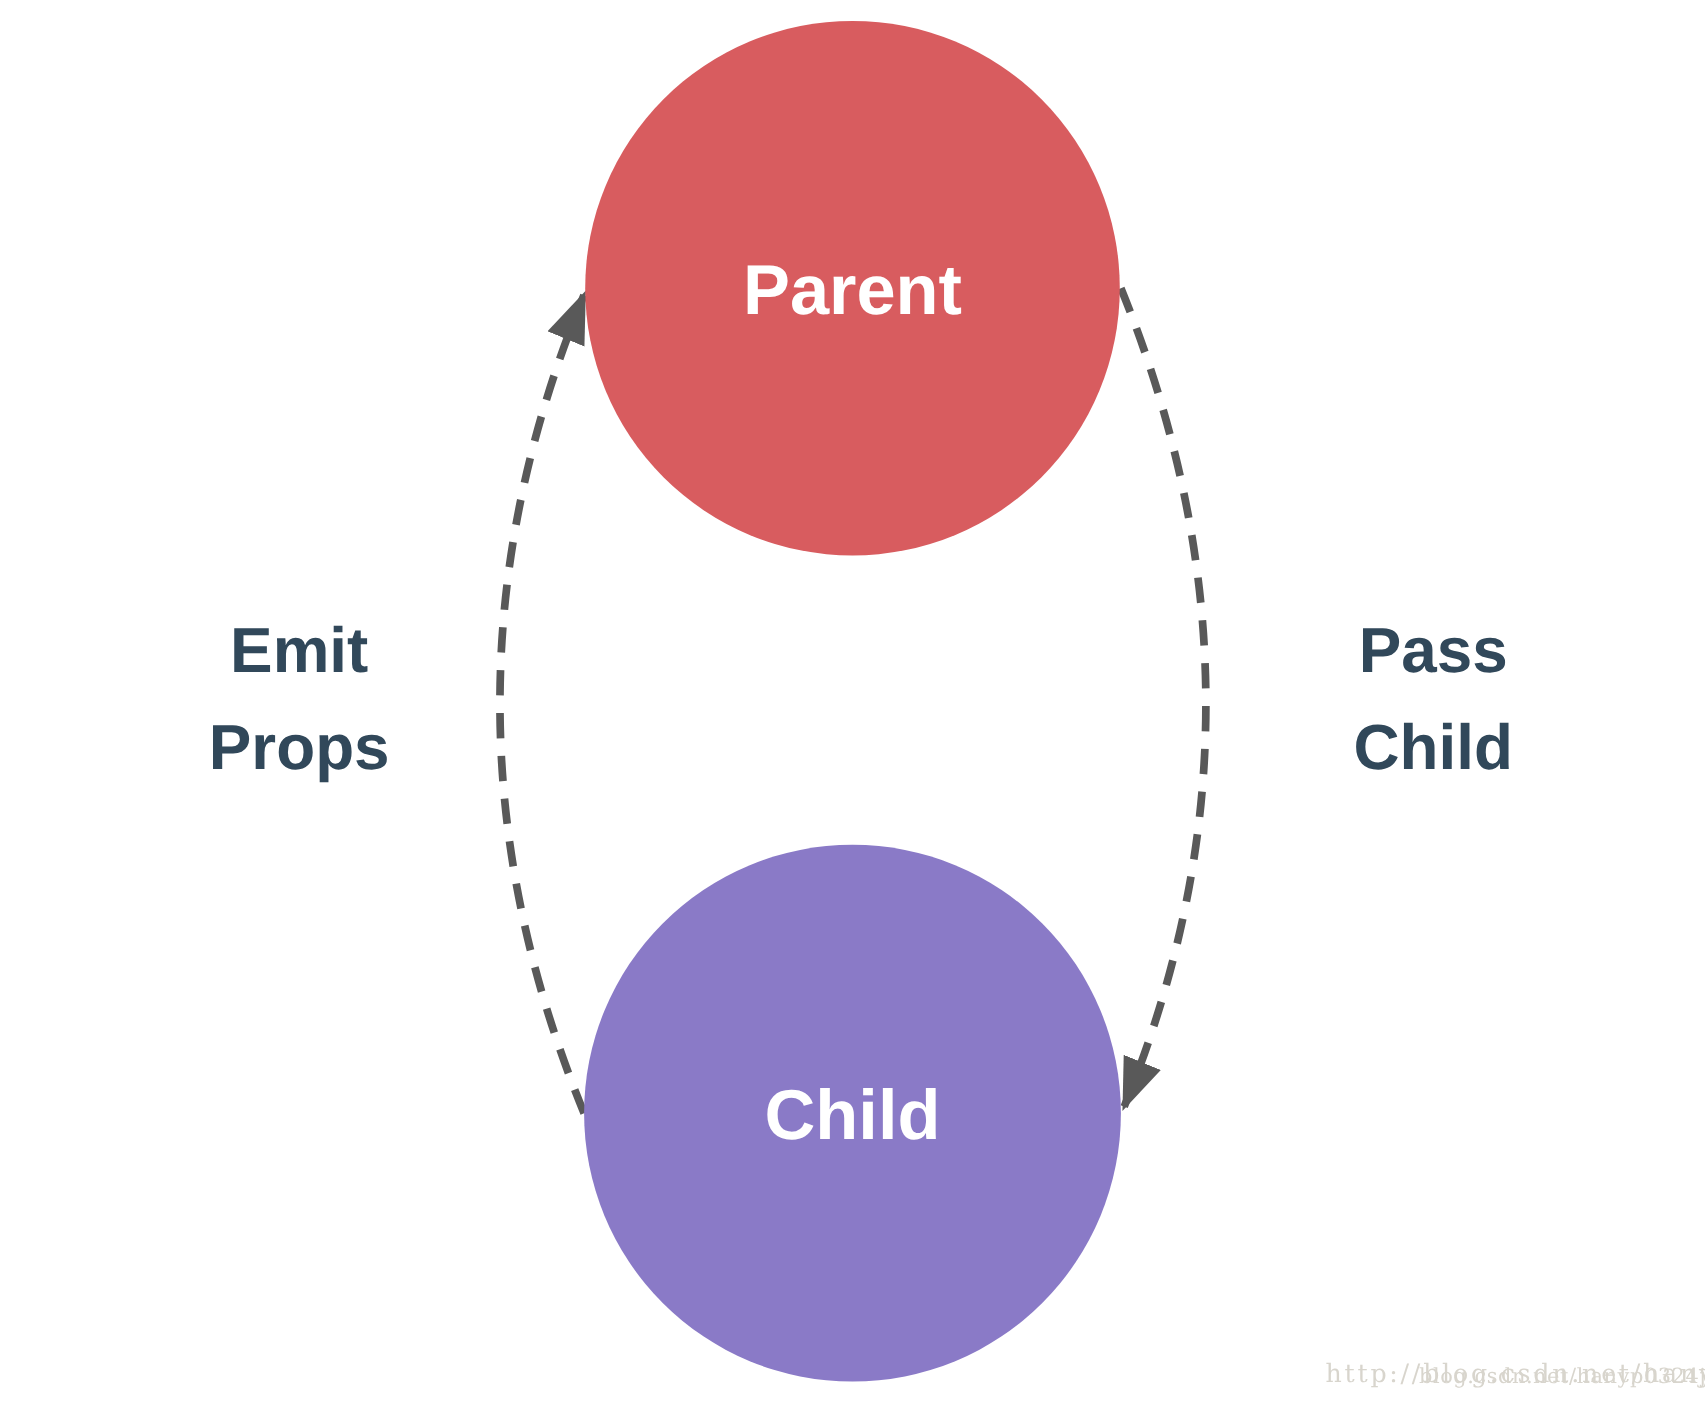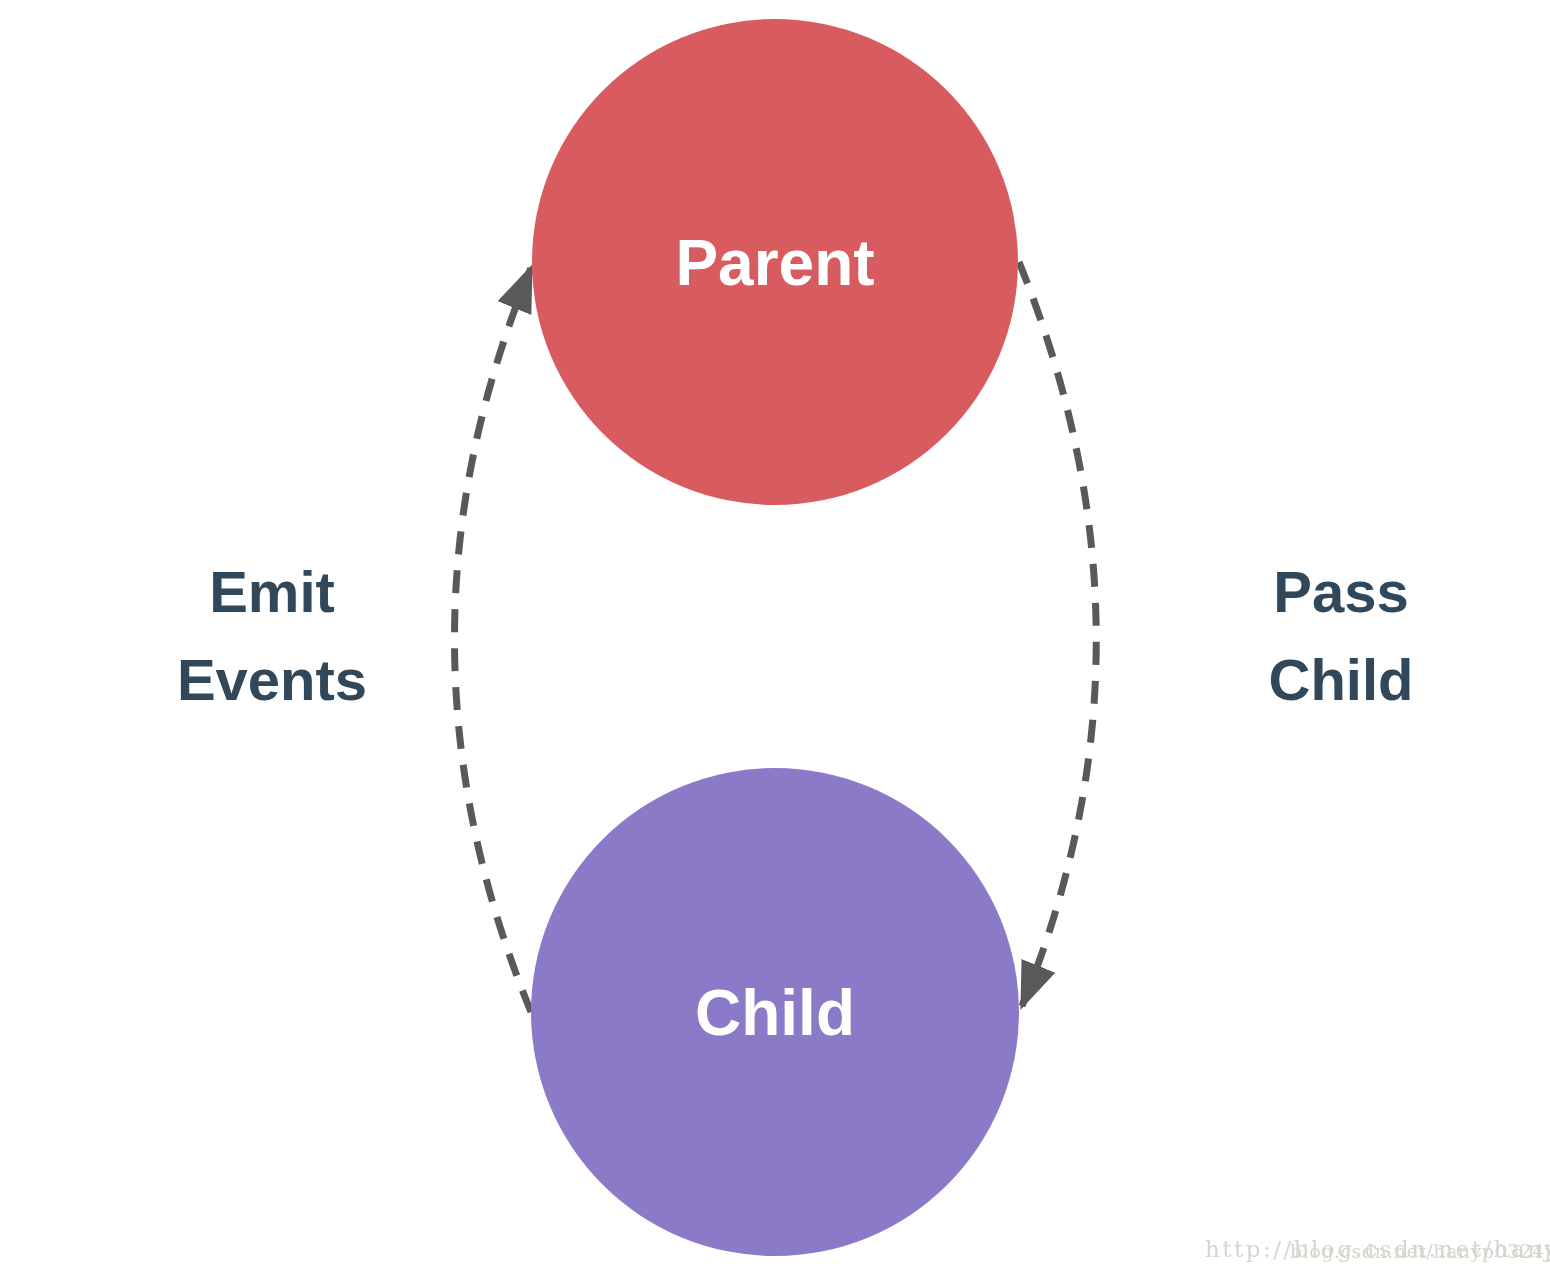--- a/index.html
+++ b/index.html
@@ -22,21 +22,21 @@
     position: absolute;
     width: 320px;
     font-weight: bold;
     font-size: 58px;
     line-height: 88px;
     color: #31485A;
     text-align: center;
     white-space: nowrap;
   }
   .side-label.left  { left: 112px;  top: 548px; text-align: center; }
-  .side-label.right { left: 1181px; top: 548px; }
+  .side-label.right { left: 1143px; top: 548px; }
   .watermark {
     position: absolute;
     left: 1205px;
     top: 1236px;
     width: 345px;
     height: 34px;
     color: #D8D5CD;
     font-family: "DejaVu Serif", serif;
   }
   .wm-front {
@@ -68,21 +68,21 @@
 
     <circle cx="775" cy="1012" r="244" fill="#8A7AC7"></circle>
 
     <text x="775" y="285" text-anchor="middle" class="circle-label">Parent</text>
 
     <text x="775" y="1035" text-anchor="middle" class="circle-label">Child</text>
   </svg>
 
   <div class="side-label left">
     <div>Emit</div>
-    <div>Events</div>
+    <div>Props</div>
   </div>
 
   <div class="side-label right">
     <div>Pass</div>
     <div>Child</div>
   </div>
 
   <div class="watermark">
     <span class="wm-front">http://blog.csdn.net/hany</span>
     <span class="wm-back">blog.csdn.net/hanyp0324java</span>

